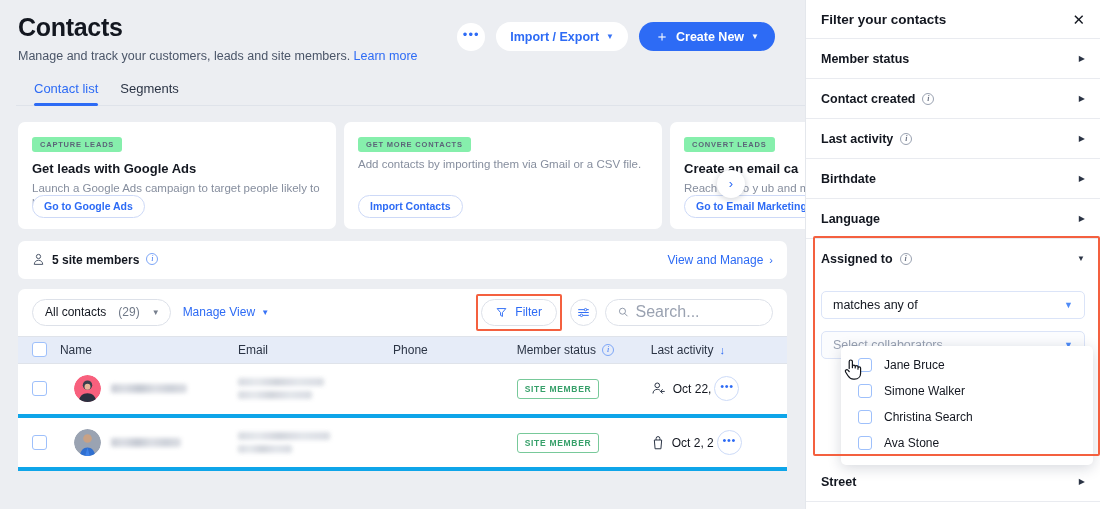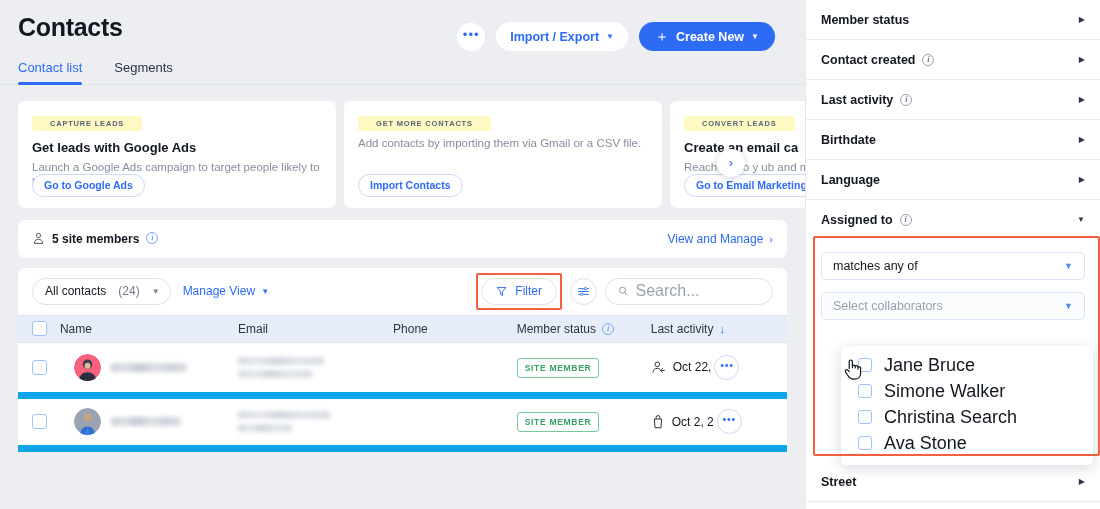--- a/index.html
+++ b/index.html
@@ -47,22 +47,23 @@
     padding: 0 14px; font-size: 12.5px; font-weight: bold; color: #2d6bf5;
     display: flex; align-items: center; gap: 7px; cursor: pointer;
     font-family: "Liberation Sans", sans-serif;
   }
   .btn-pill.primary { background: #2d6bf5; color: #fff; padding: 0 16px; }
   .caret { font-size: 8px; opacity: .95; }
 
   
   .tabs {
     margin-top: 18px; padding: 0 18px;
-    display: flex; gap: 32px; align-items: flex-end;
+    display: flex; gap: 22px; align-items: flex-end;
     position: relative;
+    margin-left: 16px;
   }
   .tab {
     font-size: 13px; color: #2b3445; padding-bottom: 10px;
     cursor: pointer; position: relative;
   }
   .tab.active { color: #2d6bf5; }
   .tab.active::after {
     content: ""; position: absolute; left: 0; right: 0; bottom: 0;
     height: 3px; background: #2d6bf5; border-radius: 2px;
   }
@@ -80,23 +81,23 @@
     display: flex; gap: 8px;
     position: relative;
   }
   .promo-card {
     background: #fff; border-radius: 7px;
     width: 318px; min-width: 318px; height: 107px;
     padding: 11px 14px 0 14px;
     position: relative; overflow: hidden;
   }
   .promo-tag {
-    display: inline-block; background: #fef9c3; color: #5b6478;
+    display: inline-block; background: #86efac; color: #5b6478;
     font-size: 7.5px; font-weight: bold; letter-spacing: .8px;
-    padding: 3px 18px; border-radius: 3px;
+    padding: 3px 8px; border-radius: 3px;
   }
   .promo-title {
     margin-top: 9px; font-size: 13px; font-weight: bold; color: #131720;
   }
   .promo-desc {
     margin-top: 5px; font-size: 11.5px; color: #868e9e; line-height: 1.35;
     max-width: 290px;
   }
   .promo-btn {
     position: absolute; bottom: 11px; left: 14px;
@@ -184,21 +185,21 @@
   
   table.contacts { width: 100%; border-collapse: collapse; table-layout: fixed; }
   table.contacts thead tr { background: #e6ecf8; }
   table.contacts th {
     font-size: 12px; font-weight: normal; color: #2b3445;
     text-align: left; height: 27px; padding: 0;
     border-top: 1px solid #dfe3ea; border-bottom: 1px solid #dfe3ea;
   }
   .th-inner { display: flex; align-items: center; gap: 6px; }
   table.contacts td {
-    height: 53px; padding: 0; border-bottom: 7px solid #0ea5e9;
+    height: 53px; padding: 0; border-bottom: 4px solid #0ea5e9;
     vertical-align: middle;
     margin-left: 20px;
   }
   .col-check { width: 40px; padding-left: 14px !important; }
   .col-name  { width: 170px; }
   .col-email { width: 148px; }
   .col-phone { width: 118px; }
   .col-status{ width: 128px; }
   .col-act   { width: 130px; }
   .cb {
@@ -284,37 +285,41 @@
   .field.placeholder { color: #98a1b2; background: #fbfcfe; }
   .field .chev { color: #4f8bf7; font-size: 9px; }
   .dropdown {
     position: absolute; left: 35px; top: 346px; width: 252px;
     background: #fff; border-radius: 5px;
     box-shadow: 0 3px 14px rgba(20,30,60,.17);
     padding: 6px 0 9px 0; z-index: 5;
   }
   .dd-item {
     height: 26px; display: flex; align-items: center; gap: 12px;
-    padding: 0 17px; font-size: 18px; color: #131720; cursor: pointer;
+    padding: 0 17px; font-size: 12px; color: #131720; cursor: pointer;
   }
   .dd-cb {
     width: 14px; height: 14px; border-radius: 3px;
     border: 1.5px solid #9ec0fb; background: #fff; flex: none;
   }
   .hand-cursor { position: absolute; left: 37px; top: 358px; z-index: 9; pointer-events: none; }
 </style>
 </head>
 <body>
 
 <div class="app">
 
   <div class="main">
 
     <div class="page-head">
       <div class="page-title">Contacts</div>
+      <div class="page-sub">
+        <span>Manage and track your customers, leads and site members.</span>
+        <a href="#">Learn more</a>
+      </div>
     </div>
 
     <div class="head-actions">
       <button class="btn-round-dots">•••</button>
       <button class="btn-pill">
         <span>Import / Export</span>
         <span class="caret">▼</span>
       </button>
       <button class="btn-pill primary">
         <span style="font-size:14px;font-weight:normal;">＋</span>
@@ -374,21 +379,21 @@
       <div class="members-link">
         <span>View and Manage</span>
         <span style="font-size:11px;">›</span>
       </div>
     </div>
 
     <div class="list-card">
       <div class="list-toolbar">
         <div class="sel-pill">
           <span>All contacts</span>
-          <span class="count">(24)</span>
+          <span class="count">(29)</span>
           <span class="caret" style="color:#707988;">▼</span>
         </div>
         <div class="manage-view">
           <span>Manage View</span>
           <span class="caret">▼</span>
         </div>
 
         <div class="toolbar-right">
           <div class="filter-wrap">
             <button class="filter-btn">
@@ -514,20 +519,24 @@
               </div>
             </td>
           </tr>
         </tbody>
       </table>
 
     </div>
   </div>
 
   <div class="panel">
+    <div class="panel-head">
+      <span class="panel-title">Filter your contacts</span>
+      <span class="panel-close">✕</span>
+    </div>
 
     <div class="frow">
       <span class="frow-label">
           <span>Member status</span>
         </span>
       <span class="frow-arrow">▶</span>
     </div>
     <div class="frow">
       <span class="frow-label">
         <span>Contact created</span>

